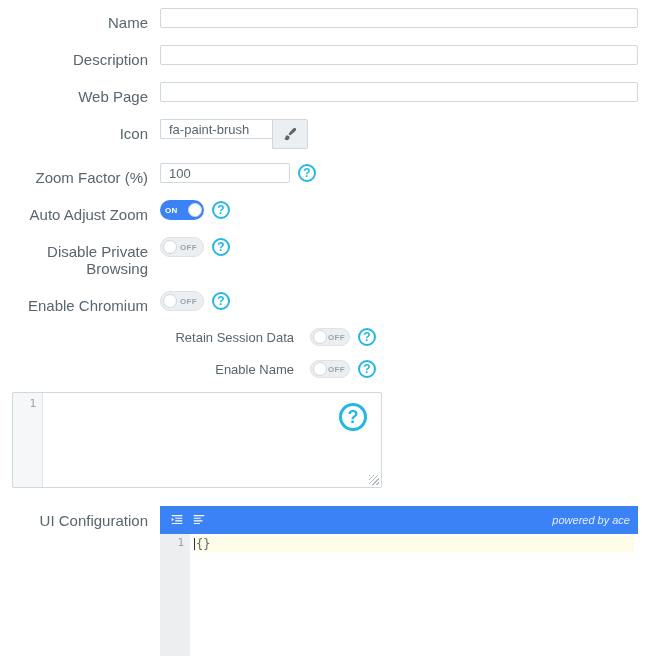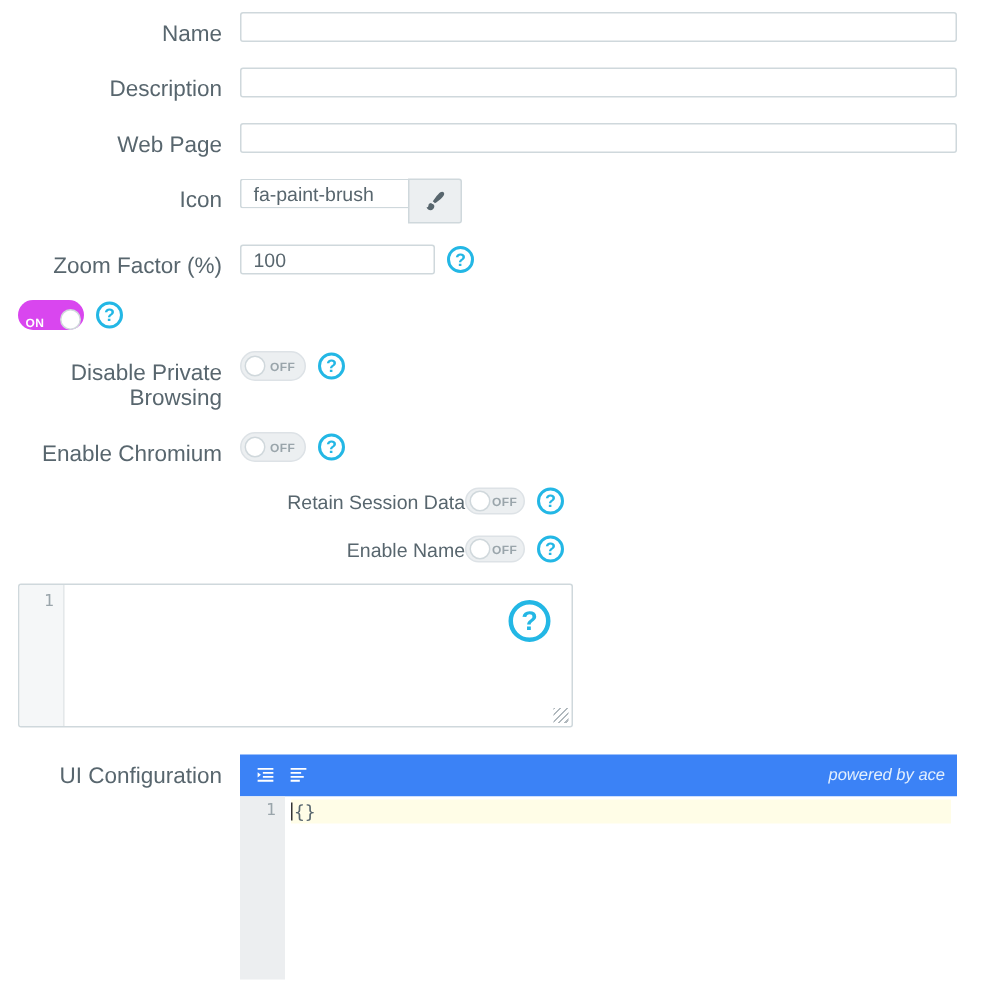--- a/index.html
+++ b/index.html
@@ -8,31 +8,31 @@
 .form-label { width: 148px; text-align: right; padding-right: 12px; padding-top: 6px; font-size: 15px; color: #58666e; flex-shrink: 0; }
 .form-control-area { flex: 1; display: flex; align-items: center; gap: 8px; }
 .text-input { border: 1px solid #cfd8dc; border-radius: 2px; height: 20px; padding: 4px 8px; font-size: 13px; color: #58666e; background: #fff; }
 .text-input.full { width: 478px; }
 .input-group { display: flex; }
 .input-group .text-input { width: 112px; border-right: none; border-radius: 2px 0 0 2px; }
 .input-group-btn { width: 36px; height: 30px; border: 1px solid #cfd8dc; background: #eceff1; border-radius: 0 2px 2px 0; display: flex; align-items: center; justify-content: center; cursor: pointer; }
 .help-icon { width: 18px; height: 18px; border: 2px solid #23b7e5; border-radius: 50%; display: inline-flex; align-items: center; justify-content: center; color: #23b7e5; font-weight: bold; font-size: 12px; cursor: pointer; flex-shrink: 0; }
 .help-icon-lg { width: 28px; height: 28px; border: 3px solid #23b7e5; font-size: 18px; }
 .toggle { width: 44px; height: 20px; border-radius: 10px; position: relative; cursor: pointer; display: inline-flex; align-items: center; font-size: 8px; font-weight: bold; letter-spacing: 0.3px; flex-shrink: 0; }
-.toggle.on { background: #d946ef; align-items: flex-end; }
+.toggle.on { background: #3b82f6; }
 .toggle.off { background: #eceff1; border: 1px solid #dde2e6; }
 .toggle.small { width: 40px; height: 18px; }
 .toggle .knob { width: 14px; height: 14px; background: #fff; border-radius: 50%; border: 1px solid #d0d8dc; position: absolute; }
 .toggle.on .knob { right: 2px; }
 .toggle.off .knob { left: 2px; }
 .toggle .lbl-on { color: #fff; margin-left: 5px; }
 .toggle .lbl-off { color: #9aa5ab; margin-left: 19px; }
 .toggle.small .lbl-off { margin-left: 17px; }
 .sub-row { display: flex; align-items: center; margin-bottom: 14px; }
-.sub-label { width: 298px; text-align: right; padding-right: 0; font-size: 13px; color: #58666e; }
+.sub-label { width: 298px; text-align: right; padding-right: 16px; font-size: 13px; color: #58666e; }
 .sub-controls { display: flex; align-items: center; gap: 8px; }
 .script-wrap { width: 370px; height: 96px; border: 1px solid #cfd8dc; border-radius: 2px; display: flex; position: relative; overflow: hidden; }
 .script-gutter { width: 30px; background: #f5f7f8; border-right: 1px solid #e4e8ea; text-align: right; padding: 4px 6px 0 0; font-size: 11px; color: #9aa5ab; font-family: Menlo, Consolas, monospace; }
 .script-body { flex: 1; position: relative; resize: both; padding: 4px; }
 .script-help-pos { position: absolute; right: 14px; top: 10px; }
 .resize-grip { position: absolute; right: 2px; bottom: 2px; width: 10px; height: 10px; background: repeating-linear-gradient(135deg, #b0b8bd 0 1px, transparent 1px 3px); }
 .editor-wrap { width: 478px; }
 .editor-toolbar { height: 28px; background: #3b82f6; display: flex; align-items: center; padding: 0 8px; color: #fff; }
 .tb-icon { width: 18px; height: 18px; display: inline-flex; align-items: center; justify-content: center; margin-right: 4px; cursor: pointer; }
 .tb-spacer { flex: 1; }
@@ -86,20 +86,21 @@
 
 <div class="form-row">
   <div class="form-label">Zoom Factor (%)</div>
   <div class="form-control-area">
     <input class="text-input" style="width: 130px;" value="100">
     <span class="help-icon">?</span>
   </div>
 </div>
 
 <div class="form-row">
+  <div class="form-label">Auto Adjust Zoom</div>
   <div class="form-control-area">
     <div class="toggle on">
       <span class="lbl-on">ON</span>
       <span class="knob"></span>
     </div>
     <span class="help-icon">?</span>
   </div>
 </div>
 
 <div class="form-row">

